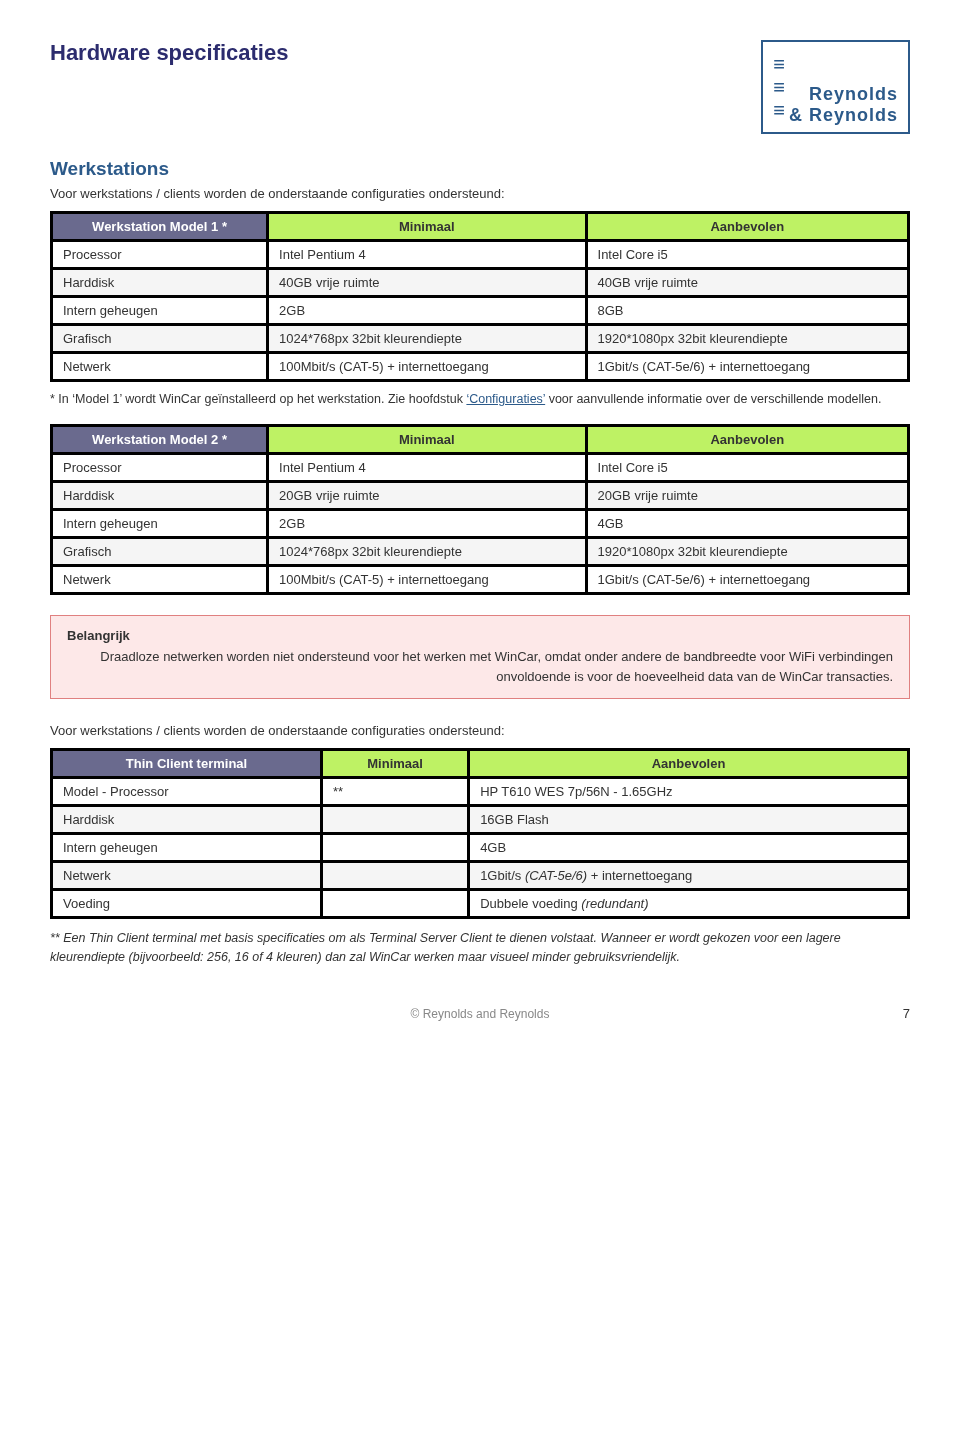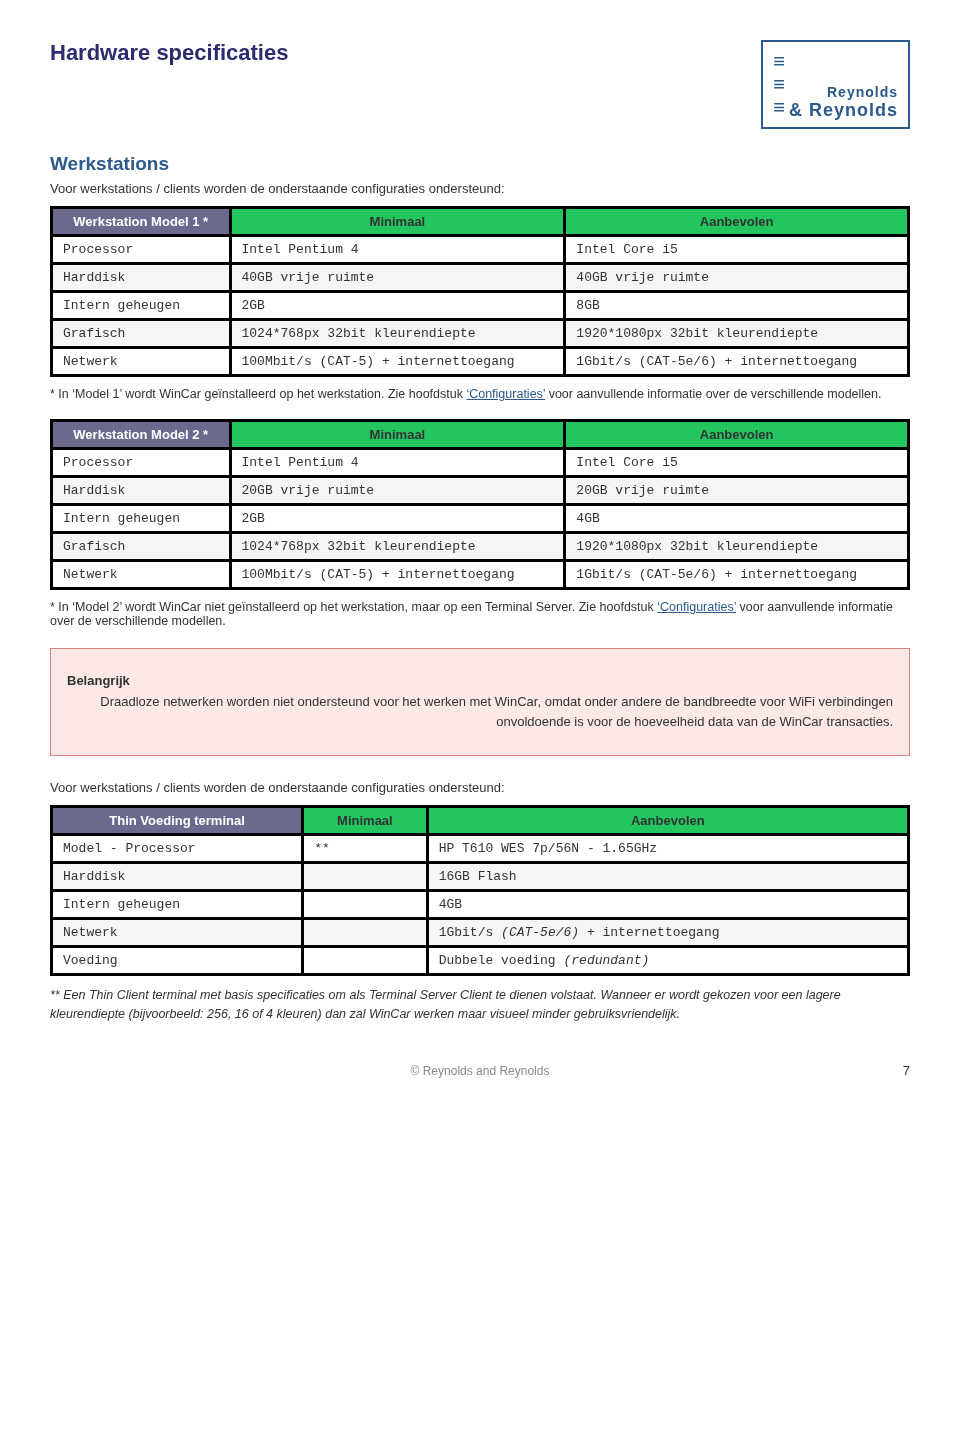--- a/index.html
+++ b/index.html
@@ -31,21 +31,21 @@
       text-align: right;
     }
 
     .logo-box {
       border: 2px solid #2c5a8a;
       padding: 6px 10px;
       display: inline-block;
     }
 
     .logo-text-top {
-      font-size: 14px;
+      font-size: 18px;
       font-weight: bold;
       color: #2c5a8a;
       letter-spacing: 1px;
       margin-top: 36px;
     }
 
     .logo-text-bottom {
       font-size: 18px;
       font-weight: bold;
       color: #2c5a8a;
@@ -78,50 +78,49 @@
     }
 
     table th, table td {
       border: 3px solid #000000;
       padding: 5px 10px;
       font-size: 13px;
       vertical-align: top;
     }
 
     table thead tr th {
-      background-color: #22c55e;
+      background-color: #bef264;
       font-weight: bold;
       color: #333;
     }
 
     table thead tr th:first-child {
       background-color: #6a6a8e;
       color: #fff;
     }
 
     table tbody tr td {
       background-color: #fff;
-      font-family: Liberation Mono, monospace;
     }
 
     table tbody tr:nth-child(even) td {
       background-color: #f5f5f5;
     }
 
     .footnote {
       font-size: 12.5px;
       margin-top: 8px;
       margin-bottom: 18px;
       color: #333;
     }
 
     .important-box {
       border: 1px solid #e08080;
       background-color: #fde8e8;
-      padding: 24px 16px;
+      padding: 12px 16px;
       margin: 18px 0 24px 0;
     }
 
     .important-title {
       font-weight: bold;
       margin-bottom: 4px;
       color: #333;
     }
 
     .important-text {
@@ -256,35 +255,34 @@
       <td>1920*1080px 32bit kleurendiepte</td>
     </tr>
         <tr>
       <td>Netwerk</td>
       <td>100Mbit/s (CAT-5) + internettoegang</td>
       <td>1Gbit/s (CAT-5e/6) + internettoegang</td>
     </tr>
       </tbody>
   </table>
 
-  <p class="footnote">* In ‘Model 2’ wordt WinCar niet geïnstalleerd op het werkstation, maar op een Terminal Server. Zie hoofdstuk <span style="color:#2c5a8a;text-decoration:underline;cursor:pointer;">‘Configuraties’</span> voor aanvullende informatie over de verschillende modellen.</p>
 </div>
 
 <div class="important-box">
   <div class="important-title">Belangrijk</div>
   <div class="important-text">Draadloze netwerken worden niet ondersteund voor het werken met WinCar, omdat onder andere de bandbreedte voor WiFi verbindingen onvoldoende is voor de hoeveelheid data van de WinCar transacties.</div>
 </div>
 
 <div class="section-gap">
   <p class="section-intro">Voor werkstations / clients worden de onderstaande configuraties ondersteund:</p>
 
   <table>
     <thead>
       <tr>
-        <th>Thin Voeding terminal</th>
+        <th>Thin Client terminal</th>
         <th>Minimaal</th>
         <th>Aanbevolen</th>
       </tr>
     </thead>
     <tbody id="thin-client-tbody">
     <tr>
       <td>Model - Processor</td>
       <td>**</td>
       <td>HP T610 WES 7p/56N - 1.65GHz</td>
     </tr>

